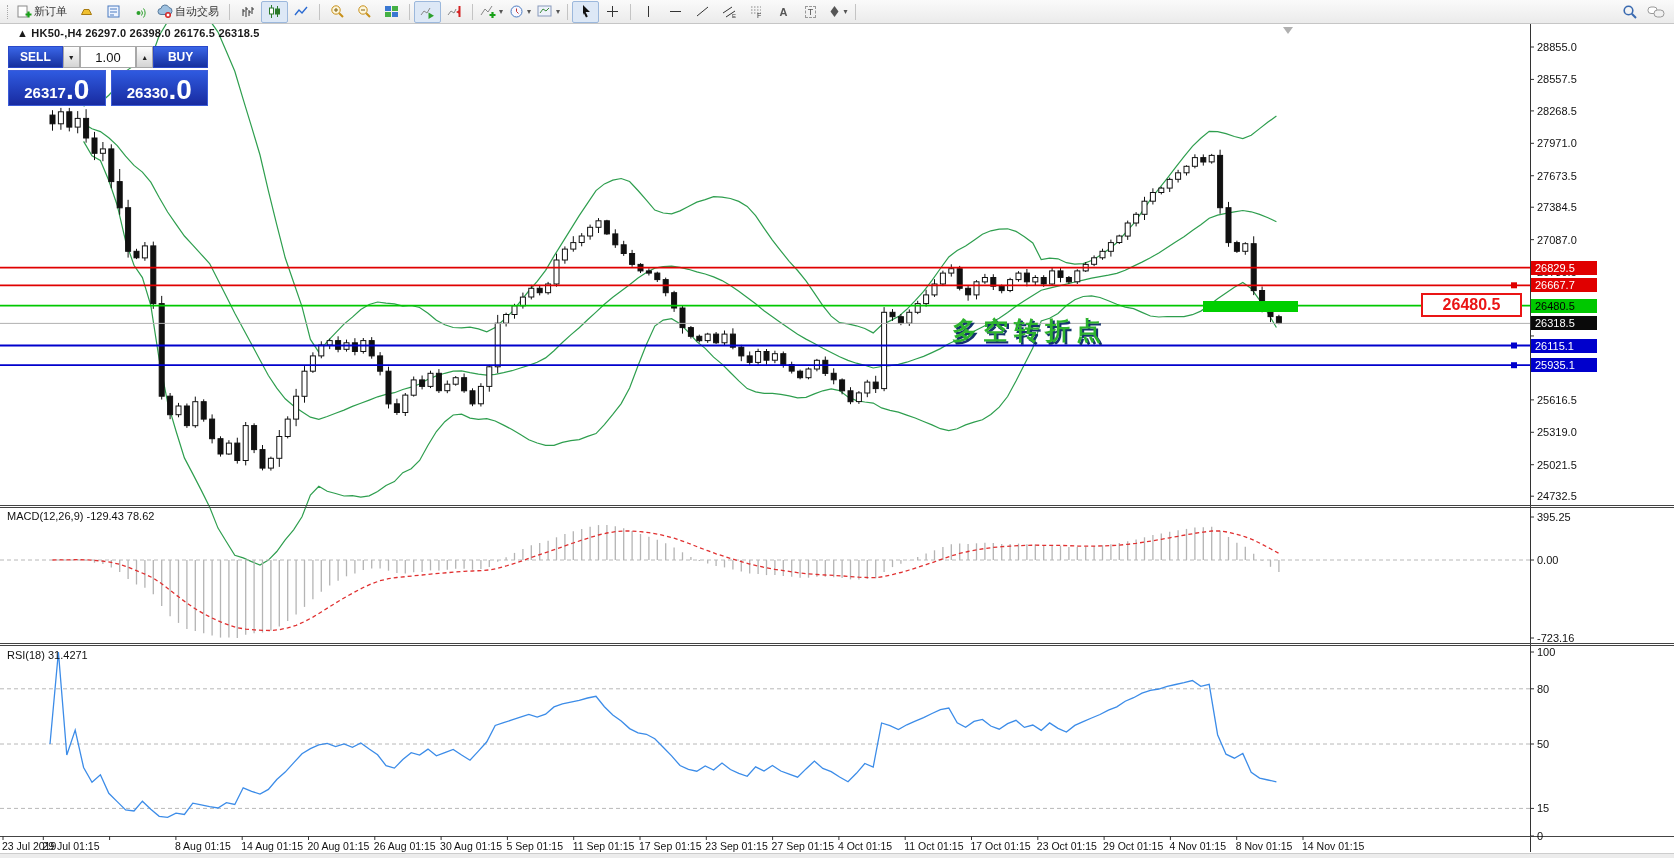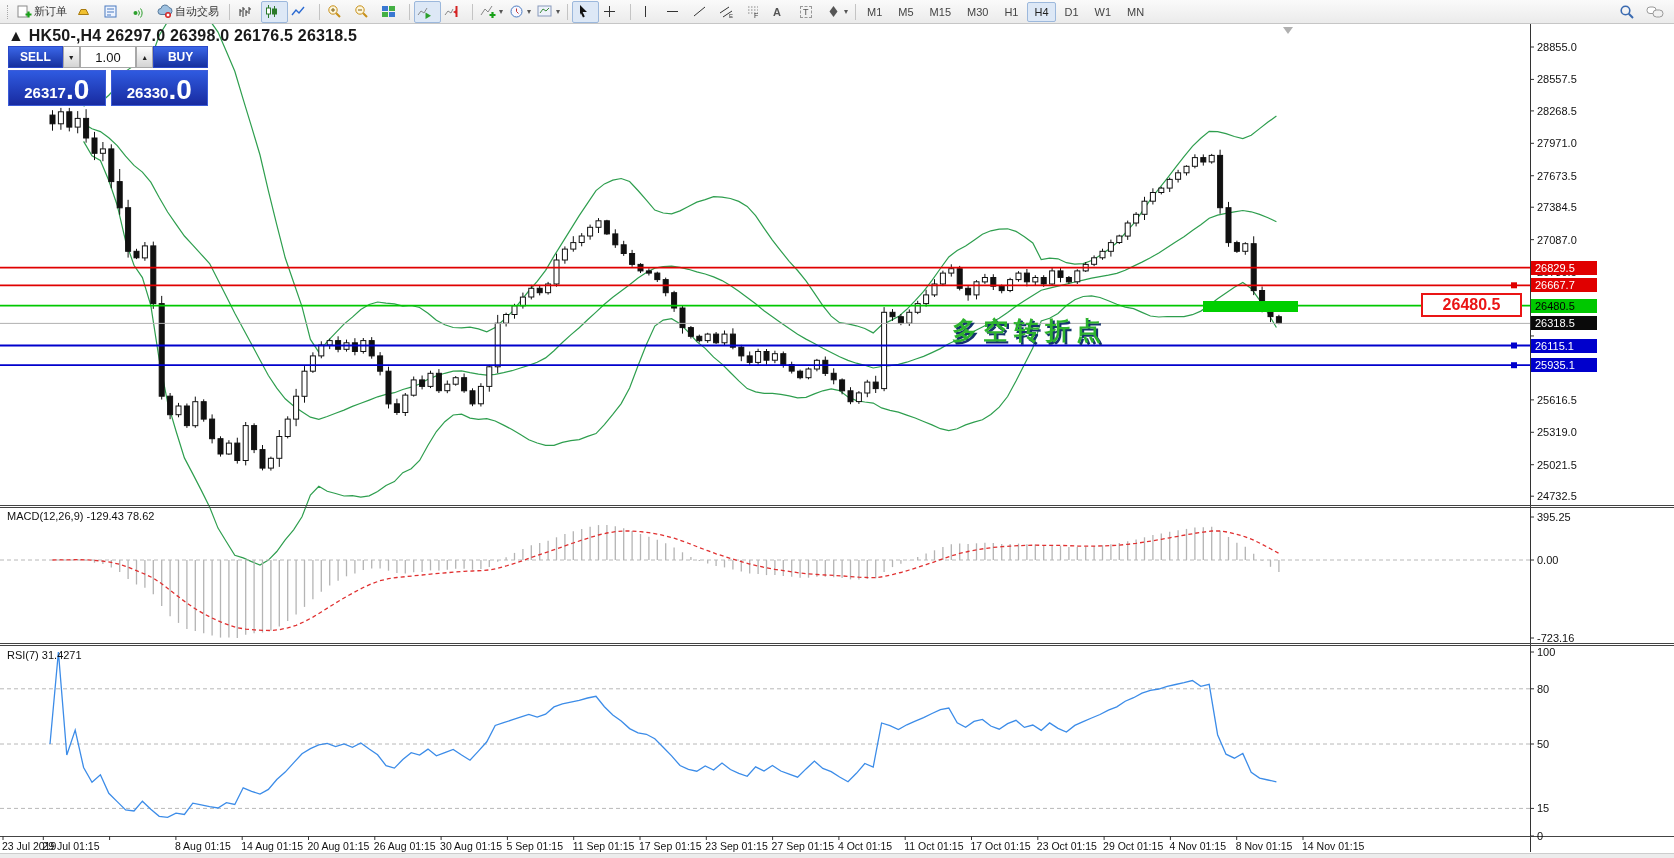--- a/index.html
+++ b/index.html
@@ -1,32 +1,32 @@
 <!DOCTYPE html>
 <html><head>
 <meta charset="utf-8">
 <style>
 html,body{margin:0;padding:0;overflow:hidden}
 body{width:1674px;height:858px;background:#fff;font-family:"Liberation Sans",sans-serif;position:relative}
 
 .toolbar{position:absolute;top:0;left:0;right:0;height:23px;background:linear-gradient(#fafafa,#ebebeb);border-bottom:1px solid #c6c6c6;display:flex;align-items:center;padding:0 4px;z-index:50}
-.tbtn{height:20px;min-width:21px;display:flex;align-items:center;justify-content:space-between;font-size:11px;color:#333;border:1px solid transparent;border-radius:2px;gap:2px;padding:0 2px}
+.tbtn{height:20px;min-width:21px;display:flex;align-items:center;justify-content:center;font-size:11px;color:#333;border:1px solid transparent;border-radius:2px;gap:2px;padding:0 2px}
 .tbtn.txt{padding:0 5px 0 2px}
 .tbtn.sel{background:#dde8f6;border:1px solid #9cb8dc}
 .sep{width:1px;height:16px;background:#c4c4c4;margin:0 4px}
 .grip{width:3px;height:14px;border-left:1px dotted #a8a8a8;margin:0 3px}
 .drop::after{content:"▾";font-size:8px;color:#555;margin-left:1px}
 .tf{padding:0 6px;height:18px;line-height:18px;font-size:11px;color:#444;border:1px solid transparent;border-radius:2px}
 .tf.sel{background:#dde8f6;border:1px solid #9cb8dc;color:#222}
 .flexspace{flex:1}
 .lettericon{font-size:11px;color:#555;font-weight:700}
 .tbox{border:1px dashed #999;padding:0 2px;font-size:9px;color:#555}
 
 #plot{position:absolute;left:0;top:0;z-index:1}
-.chart-title{position:absolute;left:8px;top:27px;font-size:16px;font-weight:700;color:#1a1a1a;z-index:20;letter-spacing:.2px}
+.chart-title{position:absolute;left:17px;top:27px;font-size:11px;font-weight:700;color:#1a1a1a;z-index:20;letter-spacing:.2px}
 .tp{position:absolute;left:8px;top:46px;width:200px;z-index:30}
 .tprow1{display:flex;height:22px}
 .btn-sell,.btn-buy{width:60px;background:linear-gradient(#3a66e8,#16309e);color:#fff;font-size:12px;font-weight:700;border:1px solid #2a48c8;display:flex;align-items:center;justify-content:center}
 .spin{width:17px;background:linear-gradient(#fdfdfd,#d4d4d4);border:1px solid #a8a8a8;font-size:7px;color:#222;display:flex;align-items:center;justify-content:center}
 .vol{width:62px;background:#fff;border:1px solid #a8a8a8;font-size:13px;color:#111;display:flex;align-items:center;justify-content:center}
 .tprow2{display:flex;gap:5px;margin-top:2px}
 .pbox{flex:1;height:33px;background:linear-gradient(#2f5ae0,#182ba0);border:1px solid #3c5cd8;color:#fff;display:flex;align-items:flex-end;justify-content:center;padding-bottom:1px}
 .pmain{font-size:15px;font-weight:700;line-height:1;padding-bottom:4px}
 .pfrac{font-size:28px;font-weight:700;line-height:1}
 .annotation{position:absolute;left:952px;top:314px;font-size:25px;font-weight:700;color:#2db32d;text-shadow:2px 2px 0 #15336e;z-index:15;letter-spacing:6px;white-space:nowrap}
@@ -195,31 +195,20 @@
   </div>
   <div class="tbtn">
     <span class="tbox">T</span>
   </div>
   <div class="tbtn drop">
     <svg width="13" height="15">
         <path d="M6.5 2l4 5.5-4 5.5-4-5.5z" fill="#555"></path>
       </svg>
   </div>
   <div class="sep"></div>
-  <div id="tf-group" style="display:flex;align-items:center;gap:2px">
-      <div class="tf">M1</div>
-      <div class="tf">M5</div>
-      <div class="tf">M15</div>
-      <div class="tf">M30</div>
-      <div class="tf">H1</div>
-      <div class="tf sel">H4</div>
-      <div class="tf">D1</div>
-      <div class="tf">W1</div>
-      <div class="tf">MN</div>
-    </div>
   <div class="flexspace"></div>
   <div class="tbtn">
     <svg width="16" height="16">
         <circle cx="6.5" cy="6.5" r="4.3" stroke="#3a6ab0" fill="none" stroke-width="1.6"></circle>
         <line x1="9.8" y1="9.8" x2="14" y2="14" stroke="#3a6ab0" stroke-width="2"></line>
       </svg>
   </div>
   <div class="tbtn">
     <svg width="20" height="16">
         <rect x="1" y="3" width="9" height="6.5" rx="3" fill="#fff" stroke="#999"></rect>
@@ -766,21 +755,21 @@
         <span class="pmain">26330</span>
         <span class="pfrac">.0</span>
       </div>
   </div>
 </div>
 
 <div class="annotation">多空转折点</div>
 <div class="price-tag">26480.5</div>
 
 <div class="macd-label"><span>MACD(12,26,9)</span> <span>-129.43</span> <span>78.62</span></div>
-<div class="rsi-label"><span>RSI(7)</span> <span>31.4271</span></div>
+<div class="rsi-label"><span>RSI(18)</span> <span>31.4271</span></div>
 
 <div id="overlays">
     <div class="axis-label" style="left: 1537px; top: 41px;">28855.0</div>
     <div class="axis-label" style="left: 1537px; top: 73.4156px;">28557.5</div>
     <div class="axis-label" style="left: 1537px; top: 104.905px;">28268.5</div>
     <div class="axis-label" style="left: 1537px; top: 137.321px;">27971.0</div>
     <div class="axis-label" style="left: 1537px; top: 169.736px;">27673.5</div>
     <div class="axis-label" style="left: 1537px; top: 201.226px;">27384.5</div>
     <div class="axis-label" style="left: 1537px; top: 233.641px;">27087.0</div>
     <div class="axis-label" style="left: 1537px; top: 266.057px;">26789.5</div>

